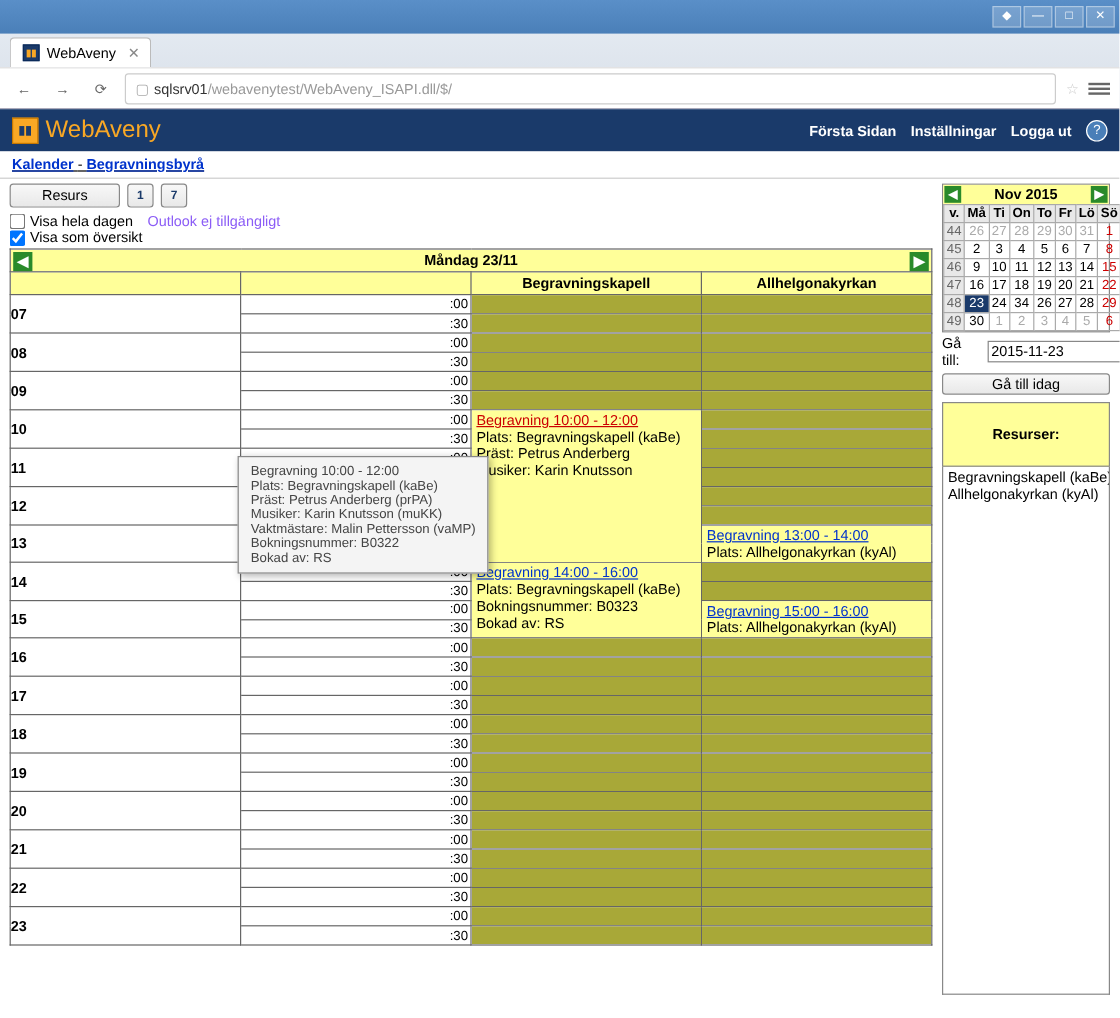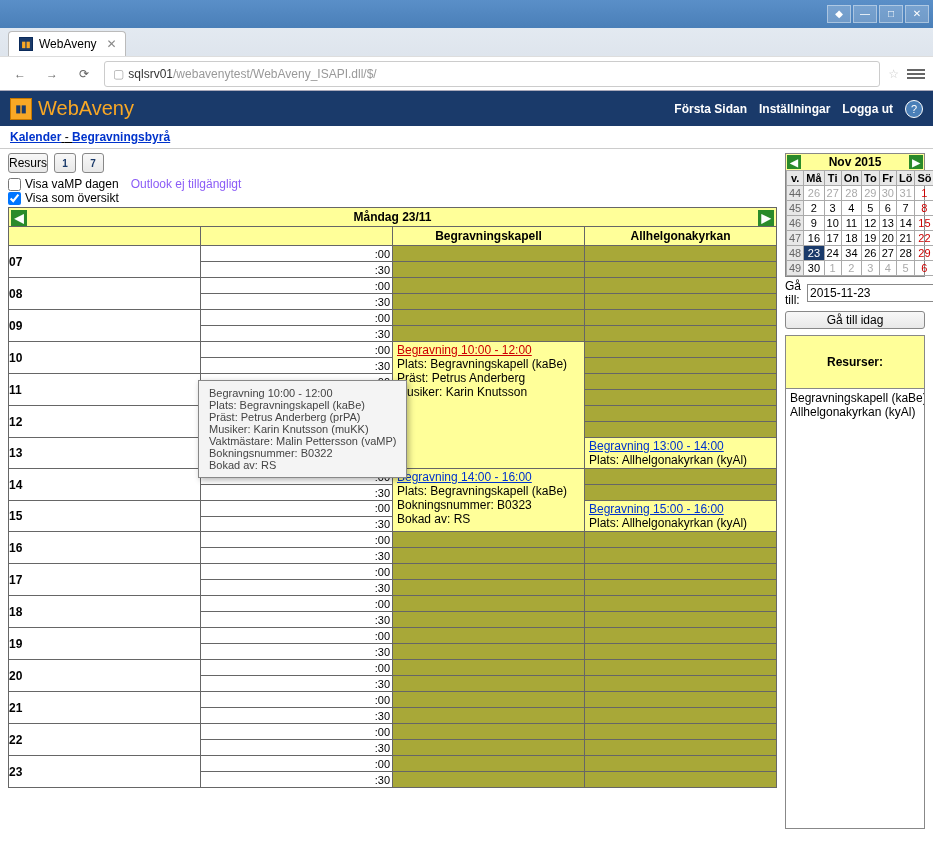--- a/index.html
+++ b/index.html
@@ -35,21 +35,21 @@
 .breadcrumb { padding: 4px 10px; border-bottom: 1px solid #ccc; text-decoration: underline; }
 .breadcrumb a { color: #0033cc; text-decoration: underline; font-weight: bold; }
 
 
 .main-layout { display: flex; padding: 4px 8px; gap: 8px; }
 .cal-col { flex: 1; min-width: 0; }
 .side-col { width: 140px; flex-shrink: 0; }
 
 
 .toolbar { display: flex; align-items: center; gap: 6px; margin-bottom: 4px; }
-.btn { background: linear-gradient(#f8f8f8, #e8e8e8); border: 1px solid #888; border-radius: 3px; padding: 2px 0; cursor: pointer; font-size: 12px; }
+.btn { background: linear-gradient(#f8f8f8, #e8e8e8); border: 1px solid #888; border-radius: 3px; padding: 2px 26px; cursor: pointer; font-size: 12px; }
 .icon-btn { width: 22px; height: 20px; background: linear-gradient(#f8f8f8, #e8e8e8); border: 1px solid #888; border-radius: 3px; display: flex; align-items: center; justify-content: center; cursor: pointer; font-size: 10px; font-weight: bold; color: #1a3a6a; }
 .checks { margin-bottom: 2px; }
 .checks label { display: flex; align-items: center; gap: 4px; }
 .warn { color: #8b5cf6; margin-left: 8px; }
 
 
 .cal-table { width: 100%; border-collapse: collapse; border: 1px solid #666; table-layout: fixed; }
 .cal-table td, .cal-table th { border: 1px solid #666; }
 .date-header { background: #ffff99; text-align: center; font-weight: bold; padding: 2px; position: relative; }
 .date-header .arrow { position: absolute; top: 2px; width: 16px; height: 16px; background: #2a8a2a; color: #fff; display: flex; align-items: center; justify-content: center; cursor: pointer; }
@@ -75,21 +75,21 @@
 .mini-header .arrow { width: 14px; height: 14px; background: #2a8a2a; color: #fff; display: flex; align-items: center; justify-content: center; cursor: pointer; font-size: 10px; }
 .mini-table { width: 100%; border-collapse: collapse; font-size: 11px; }
 .mini-table th, .mini-table td { border: 1px solid #aaa; text-align: center; padding: 1px 2px; width: 12.5%; }
 .mini-table th { background: #e8e8e8; }
 .mini-table td { cursor: pointer; }
 .mini-table .wk { background: #e8e8e8; color: #666; }
 .mini-table .othermonth { color: #aaa; }
 .mini-table .sun { color: #c00; }
 .mini-table .selected { background: #1a3a6a; color: #fff; }
 .goto-row { display: flex; align-items: center; gap: 2px; margin-top: 2px; }
-.goto-row label { margin-right: 4px; }
+.goto-row label { margin-right: 20px; }
 .goto-row input { flex: 1; border: 1px solid #888; padding: 1px 2px; font-size: 12px; }
 .goto-row button, .goto-today { background: linear-gradient(#f8f8f8, #e8e8e8); border: 1px solid #888; border-radius: 3px; padding: 1px 24px; cursor: pointer; font-size: 12px; }
 .goto-today { width: 100%; margin-top: 4px; text-align: center; }
 .res-header2 { background: #ffff99; text-align: center; font-weight: bold; border: 1px solid #888; margin-top: 6px; padding: 19px; }
 .res-list { border: 1px solid #888; border-top: none; height: 440px; padding: 2px 4px; overflow: hidden; white-space: nowrap; }
 </style>
 </head>
 <body>
 
 <div class="browser-chrome">
@@ -146,21 +146,21 @@
 <div class="main-layout">
   <div class="cal-col">
     <div class="toolbar">
       <button class="btn">Resurs</button>
       <div class="icon-btn">1</div>
       <div class="icon-btn">7</div>
     </div>
     <div class="checks">
       <label>
         <input type="checkbox" style="">
-        <span>Visa vaMP dagen</span>
+        <span>Visa hela dagen</span>
         <span class="warn">Outlook ej tillgängligt</span>
       </label>
       <label>
         <input type="checkbox" checked="" style="">
         <span>Visa som översikt</span>
       </label>
     </div>
 
     <table class="cal-table">
       <tbody>

